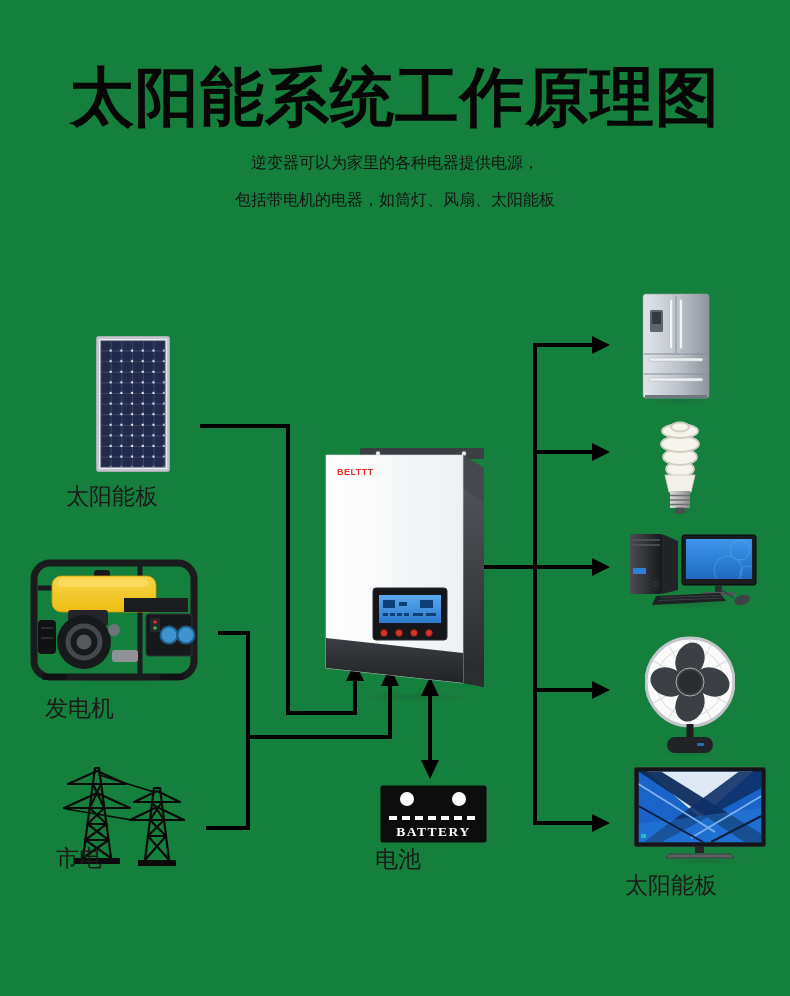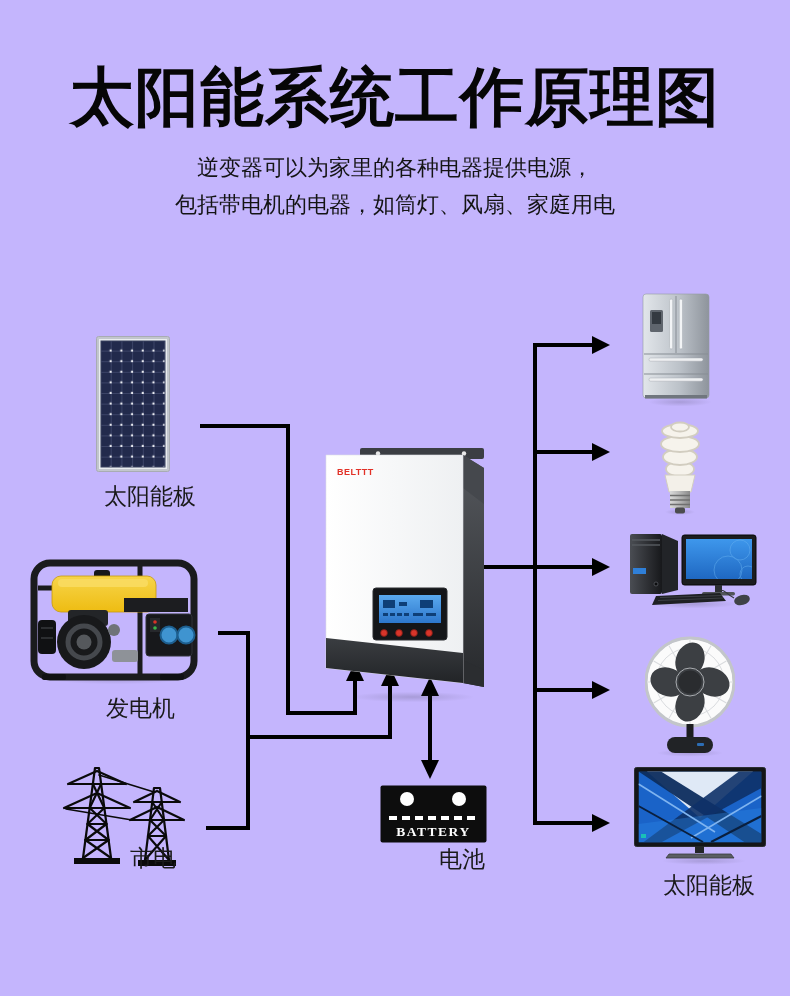--- a/index.html
+++ b/index.html
@@ -1,37 +1,37 @@
 <!DOCTYPE html>
 <html><head>
 <meta charset="utf-8">
 <style>
   html,body{margin:0;padding:0;background:#ffffff;}
-  #canvas{position:relative;width:790px;height:996px;background:#c4b5fd;overflow:hidden;
+  #canvas{position:relative;width:790px;height:996px;background:#15803d;overflow:hidden;
           font-family:"Liberation Sans",sans-serif;color:#111;}
   .abs{position:absolute;}
   h1.title{margin:0;position:absolute;left:0;right:0;top:64px;text-align:center;
            font-size:64px;font-weight:900;letter-spacing:1px;color:#060606;line-height:1.05;}
   .sub{margin:0;position:absolute;left:0;right:0;text-align:center;
-       font-size:22px;font-weight:500;color:#141414;}
+       font-size:16px;font-weight:500;color:#141414;}
   .sub1{top:153px;} .sub2{top:190px;}
-  .node-label{position:absolute;text-align:right;font-size:23px;font-weight:500;color:#1a1a1a;}
+  .node-label{position:absolute;text-align:left;font-size:23px;font-weight:500;color:#1a1a1a;}
   .shadow{position:absolute;border-radius:50%;
           background:radial-gradient(closest-side,rgba(40,40,50,0.18),rgba(40,40,50,0) 75%);}
   svg{display:block;}
   #wires{position:absolute;left:0;top:0;pointer-events:none;}
 </style>
 </head>
 <body>
 
 <div id="canvas">
 
   <h1 class="title">太阳能系统工作原理图</h1>
   <p class="sub sub1">逆变器可以为家里的各种电器提供电源，</p>
-  <p class="sub sub2">包括带电机的电器，如筒灯、风扇、家庭用电</p>
+  <p class="sub sub2">包括带电机的电器，如筒灯、风扇、太阳能板</p>
 
   <svg id="wires" width="790" height="996" viewBox="0 0 790 996">
     <g stroke="#000000" stroke-width="4" fill="none">
       <path d="M200,426 H288 V713 H355 V681"></path>
       <path d="M206,828 H248 V633 H218"></path>
       <path d="M248,737 H390 V684"></path>
       <path d="M430,694 V762"></path>
       <path d="M484,567 H535 M535,343 V825"></path>
       <path d="M535,345 H593"></path>
       <path d="M535,452 H593"></path>

